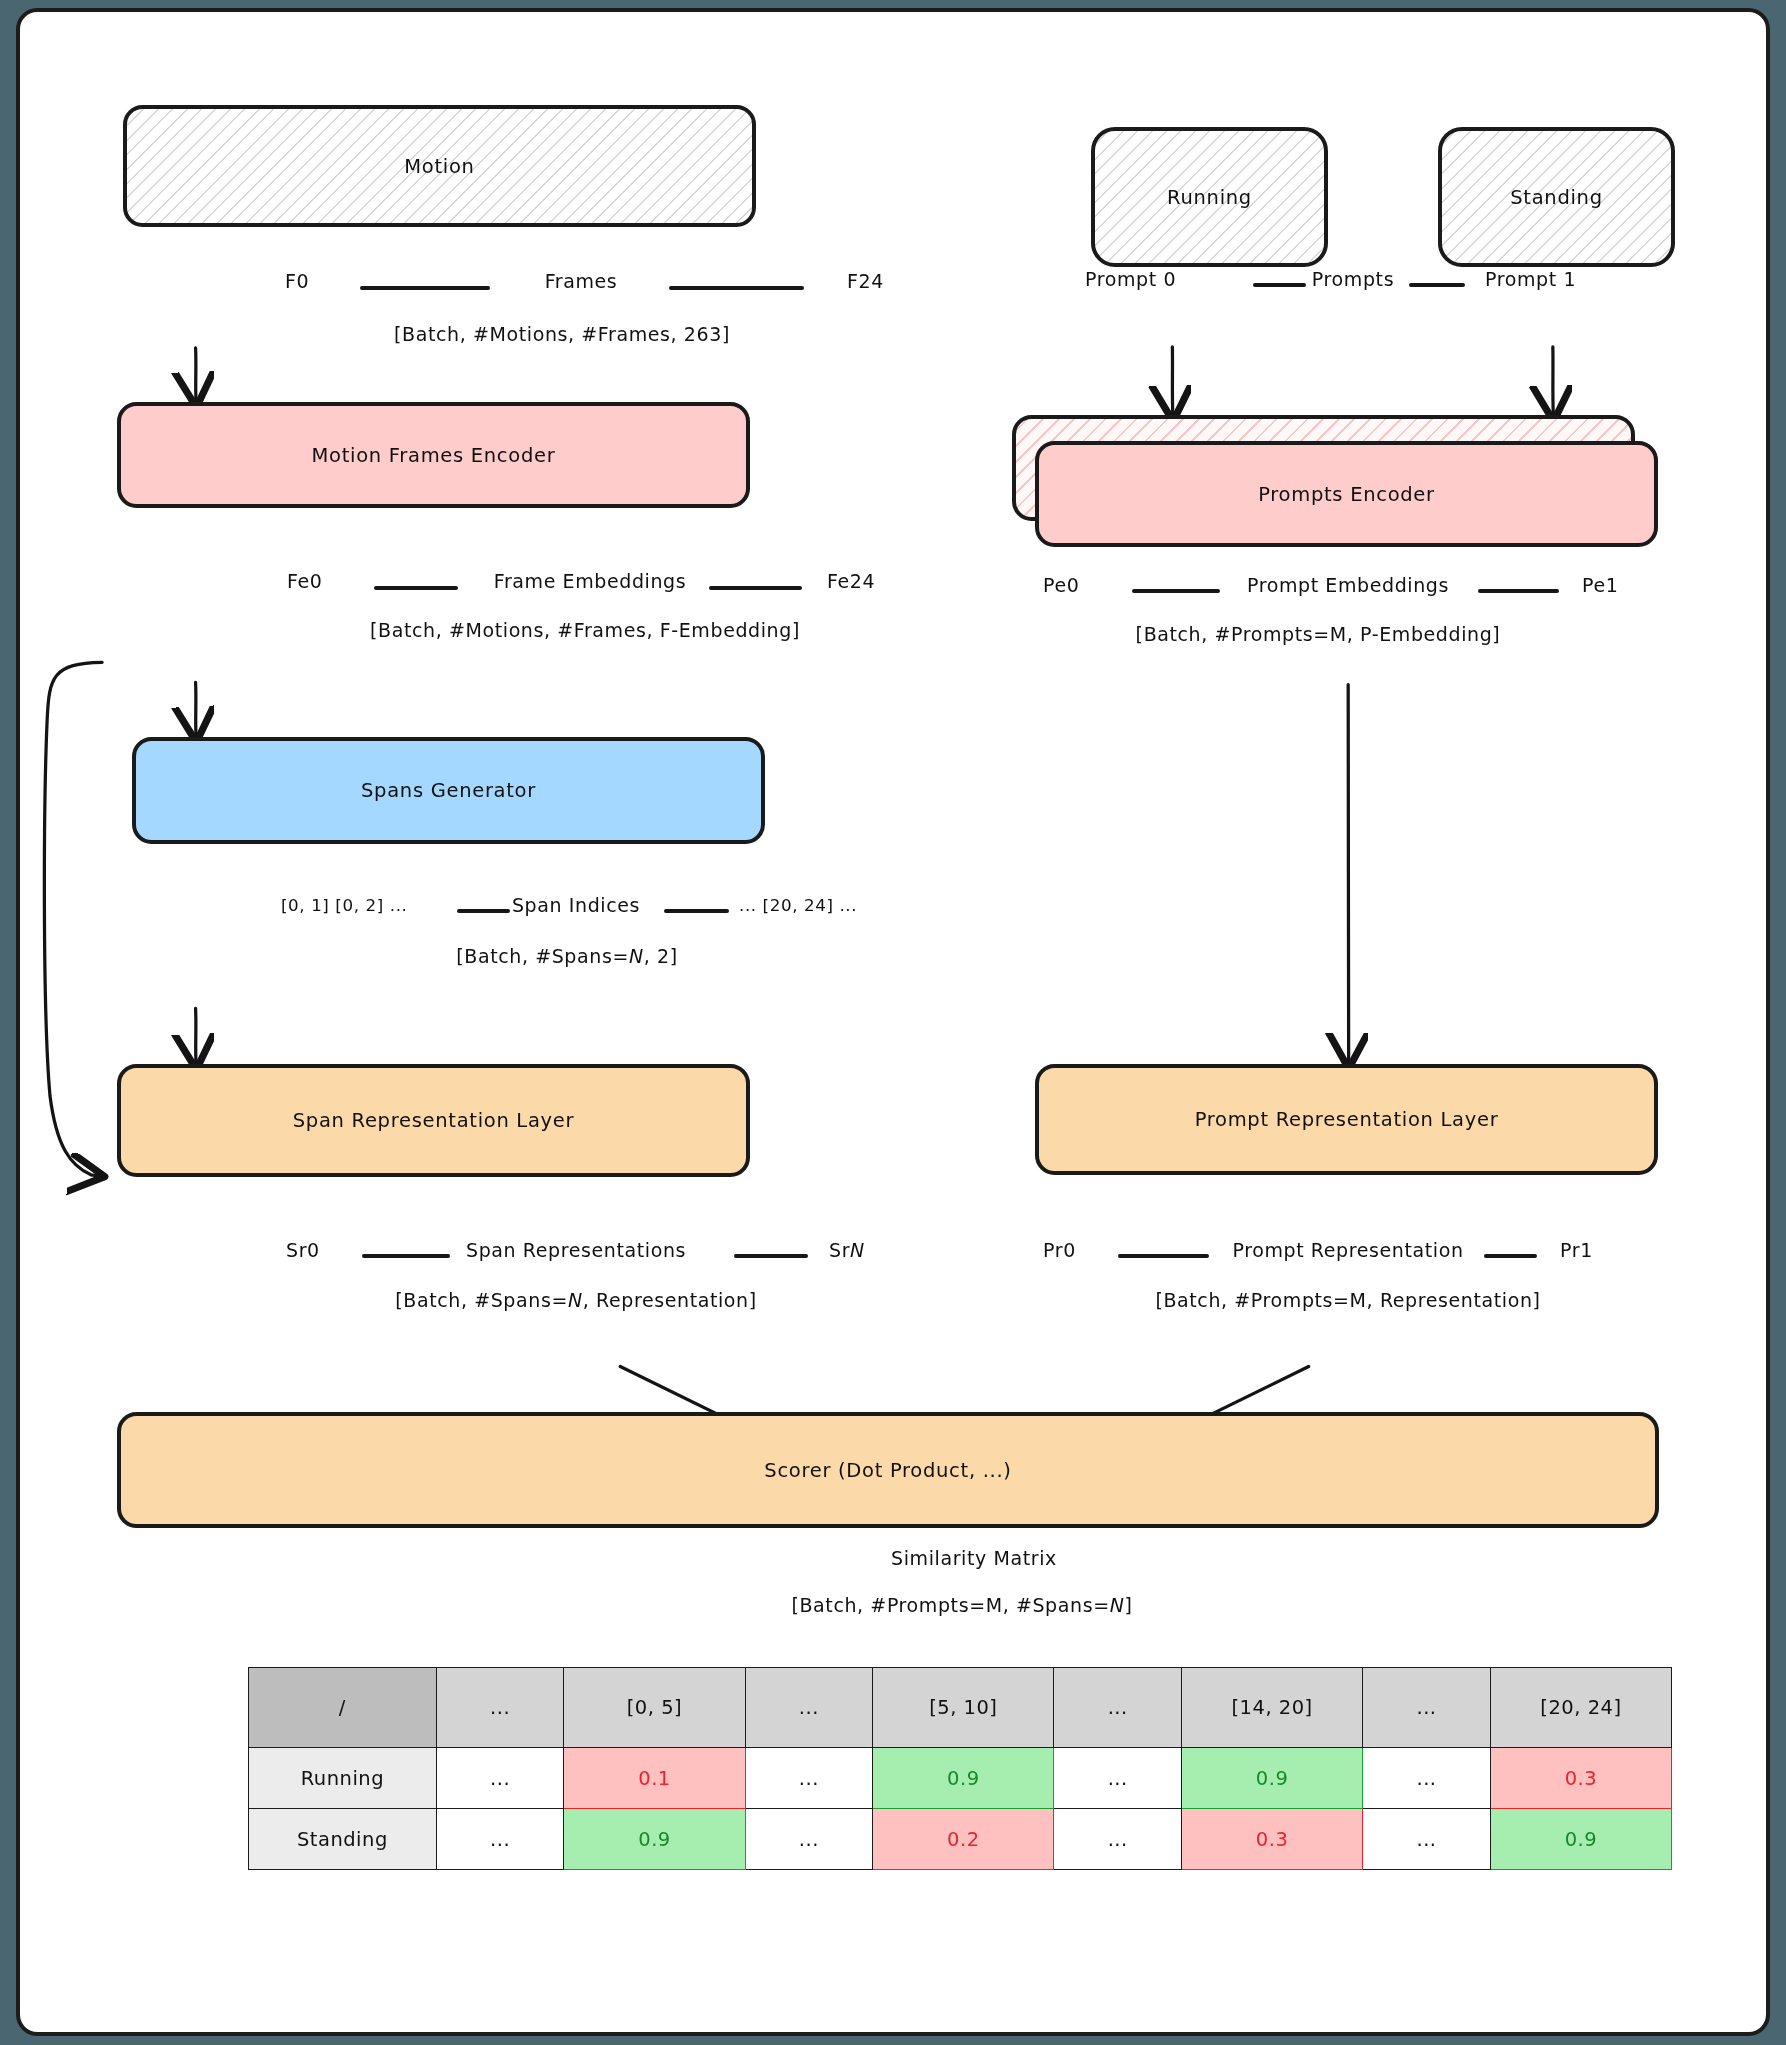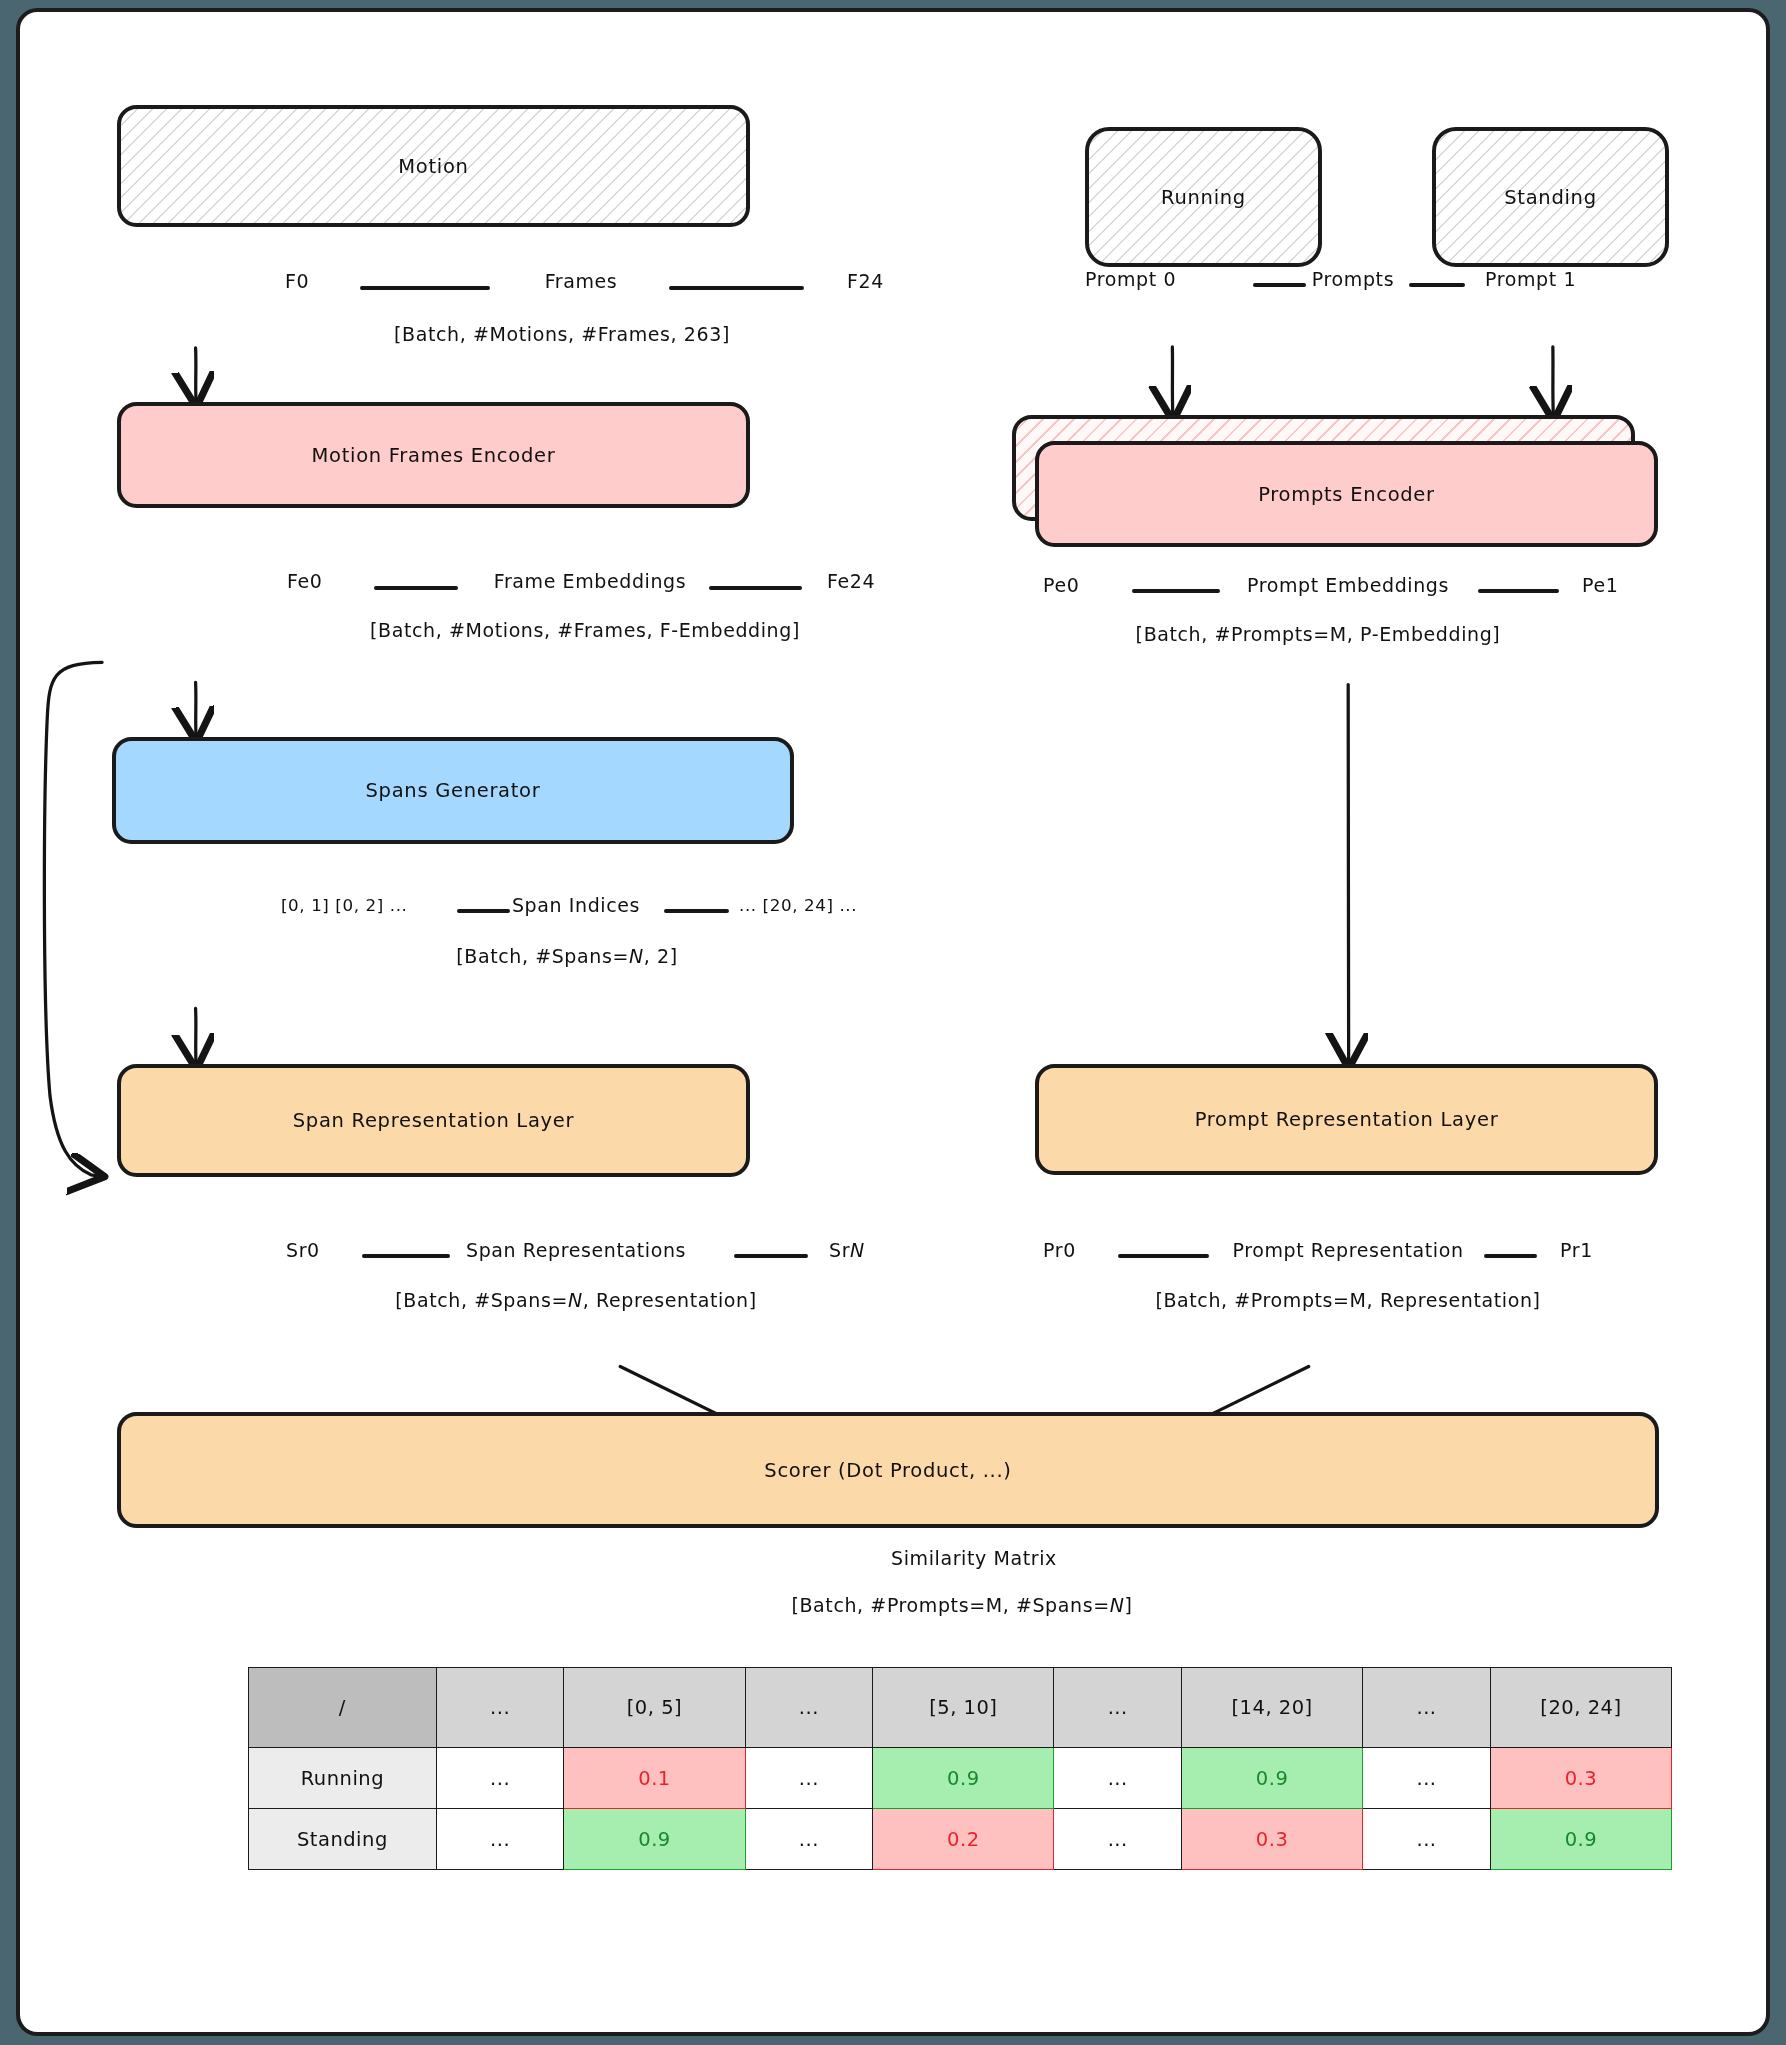--- a/index.html
+++ b/index.html
@@ -35,20 +35,21 @@
   }
   .fill-pink{background:#ffcccc;}
   .fill-blue{background:#a5d8ff;}
   .fill-orange{background:#fbd9a8;}
   .hatch-grey{
     background-color:#ffffff;
     background-image:repeating-linear-gradient(
        -45deg,
        #d8d8d8 0px, #d8d8d8 1.4px,
        #ffffff 1.4px, #ffffff 10.2px);
+    margin-left:6px;
   }
   .hatch-pink{
     background-color:#fff6f6;
     background-image:repeating-linear-gradient(
        -45deg,
        #f9c6c6 0px, #f9c6c6 1.9px,
        #fff8f8 1.9px, #fff8f8 11px);
   }
   
   .lbl{
@@ -143,21 +144,21 @@
   </div>
 
   <div class="lbl" style="left:267px;top:558px;">Fe0</div>
   <div class="tieline" style="left:354px;top:574px;width:84px;"></div>
   <div class="lbl center" style="left:570px;top:558px;">Frame Embeddings</div>
   <div class="tieline" style="left:689px;top:574px;width:93px;"></div>
   <div class="lbl" style="left:807px;top:558px;">Fe24</div>
 
   <div class="lbl center" style="left:565px;top:607px;">[Batch, #Motions, #Frames, F-Embedding]</div>
 
-  <div class="box fill-blue" style="left:92px;top:725px;width:682px;height:107px;">
+  <div class="box fill-blue" style="left:112px;top:725px;width:633px;height:107px;">
     <span class="txt">Spans Generator</span>
   </div>
 
   <div class="lbl small" style="left:261px;top:883px;">[0, 1]  [0, 2]  ...</div>
   <div class="tieline" style="left:437px;top:897px;width:53px;"></div>
   <div class="lbl center" style="left:556px;top:882px;">Span Indices</div>
   <div class="tieline" style="left:644px;top:897px;width:65px;"></div>
   <div class="lbl small" style="left:719px;top:883px;">...  [20, 24]  ...</div>
 
   <div class="lbl center" style="left:547px;top:933px;"><span>[Batch, #Spans=</span><span class="ital">N</span><span>, 2]</span></div>

